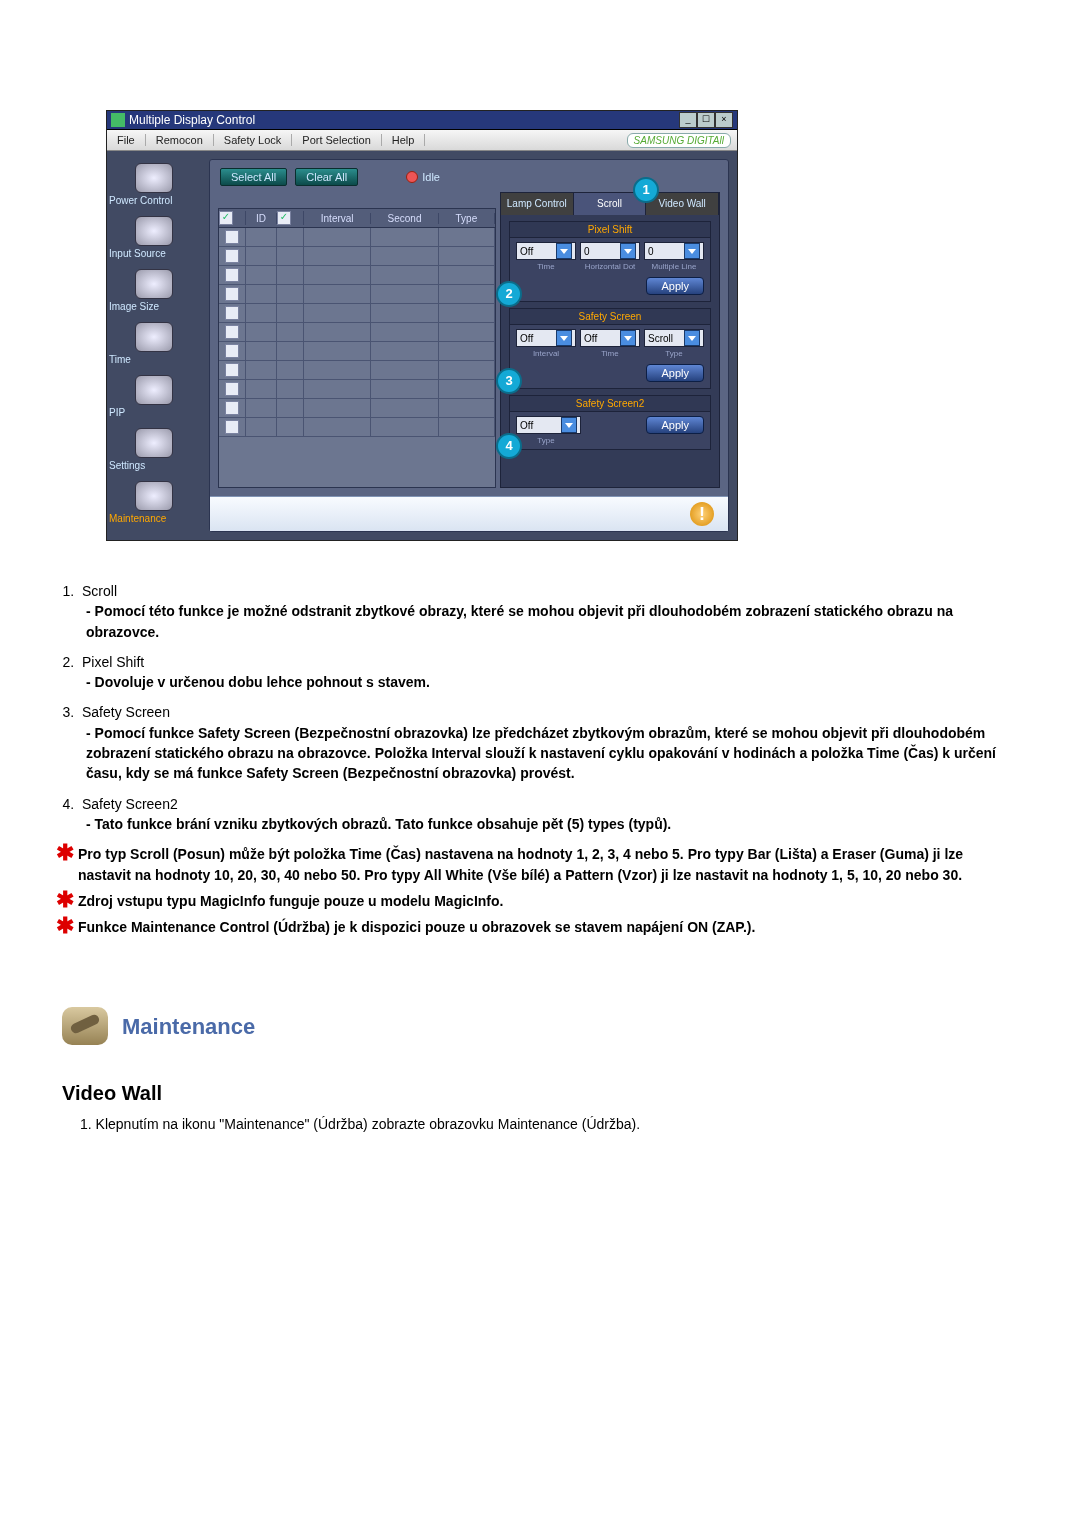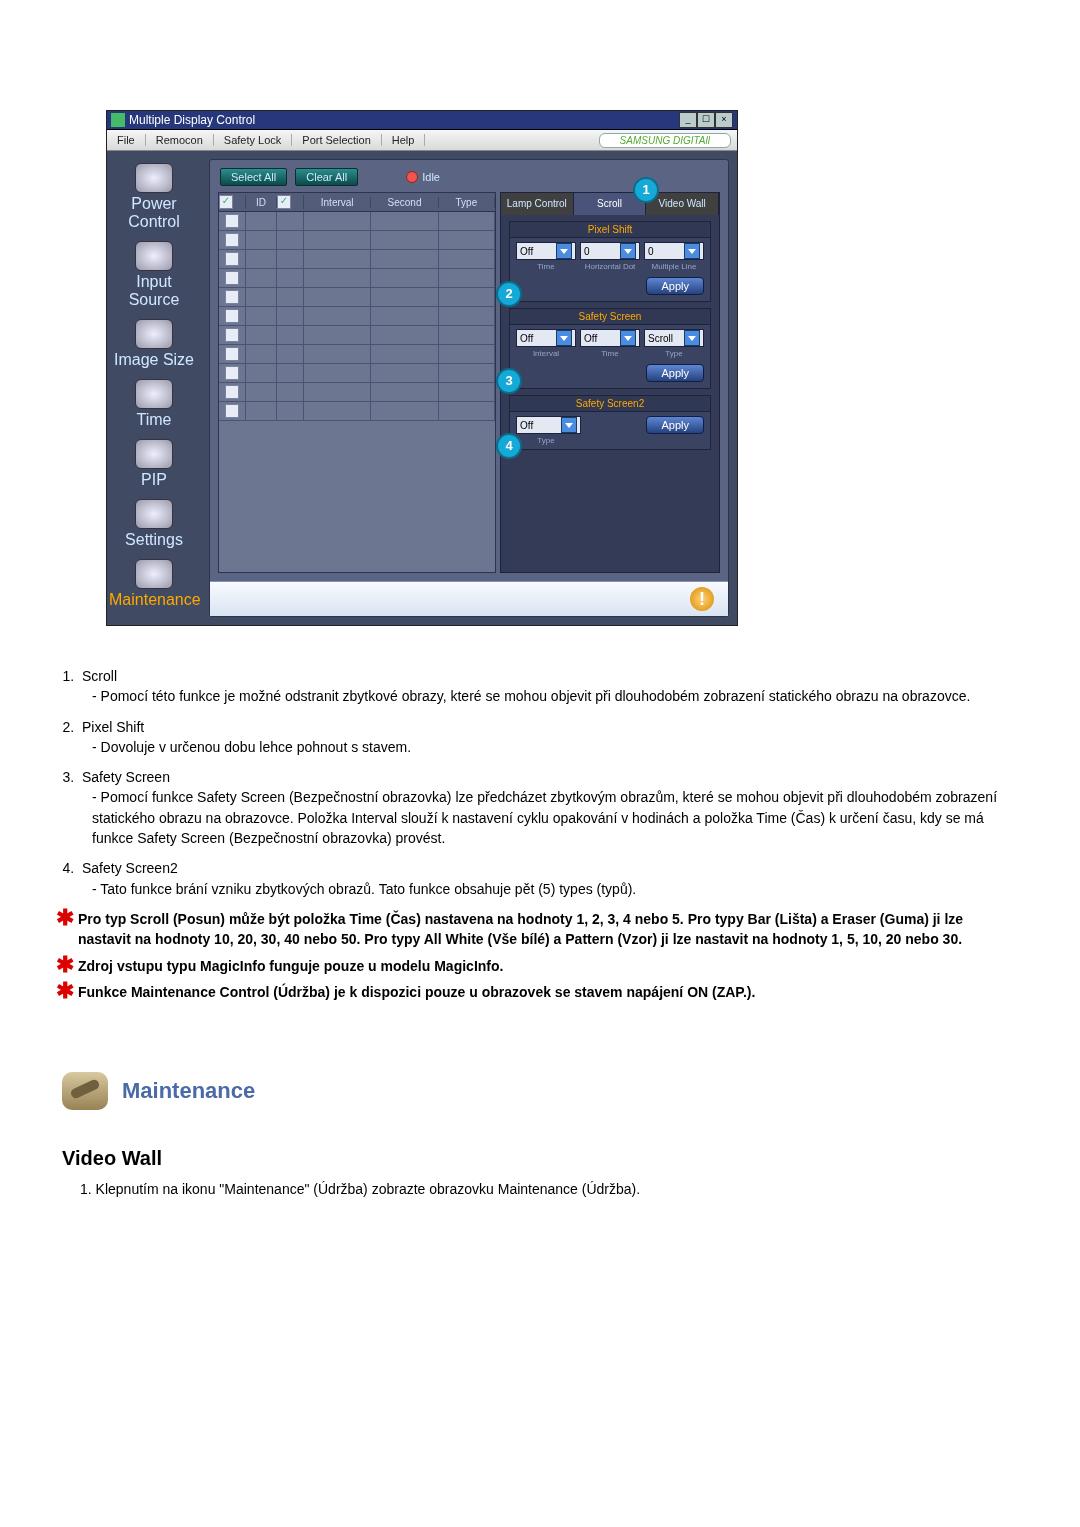--- a/index.html
+++ b/index.html
@@ -55,37 +55,37 @@
     color: #222;
   }
   .brand {
     margin-left: auto;
     margin-right: 6px;
     font-size: 10px;
     font-style: italic;
     color: #5a3;
     background: #fff;
     border-radius: 6px;
-    padding: 1px 20px;
+    padding: 1px 6px;
     border: 1px solid #8aa;
   }
   .app-body {
     display: flex;
     background: #414a63;
     min-height: 340px;
   }
   .sidebar {
     width: 90px;
     background: #414a63;
     padding: 12px 2px 6px;
   }
   .side-item {
-    text-align: center;
+    text-align: left;
     color: #cfe8ff;
-    font-size: 16px;
+    font-size: 10px;
     margin-bottom: 10px;
   }
   .side-item.active .side-label { color: #ffa800; }
   .side-icon {
     width: 36px; height: 28px; margin: 0 auto 2px;
     background: radial-gradient(#eef,#99a);
     border-radius: 6px;
     border: 1px solid #334;
   }
   .side-label { display: block; }
@@ -117,21 +117,21 @@
     color: #cfe8ff; font-size: 11px; display: flex; gap: 4px;
     margin-left: 40px;
   }
   .idle-dot {
     width: 10px; height: 10px; background: #e55; border-radius: 50%; border: 1px solid #921;
   }
   .content-row { display: flex; flex: 1; }
   .grid-panel {
     flex: 1;
     background: #6c7690;
-    margin: 0 4px 8px 8px;
+    margin: 16px 4px 8px 8px;
     border: 1px solid #2b3450;
     position: relative;
   }
   .grid-header {
     display: flex;
     background: #535d7a;
     color: #d7defd;
     font-size: 10px;
     height: 18px;
     align-items: center;
@@ -266,21 +266,21 @@
   }
   
   .doc {
     margin: 40px 56px 0 56px;
     font-size: 14px;
     line-height: 1.45;
     max-width: 960px;
   }
   .doc ol.numlist { padding-left: 22px; margin: 0 0 10px; }
   .doc ol.numlist > li { margin-bottom: 10px; padding-left: 4px; }
-  .doc .sub { margin-left: 10px; }
+  .doc .sub { margin-left: 4px; font-weight: bold; }
   .doc .dash::before { content: "- "; }
   .starline {
     position: relative;
     margin: 6px 0 6px 18px;
     font-weight: bold;
     padding-left: 4px;
   }
   .star {
     color: #d00; font-size: 22px; line-height: 14px; position: absolute; left: -18px; top: 2px;
   }

